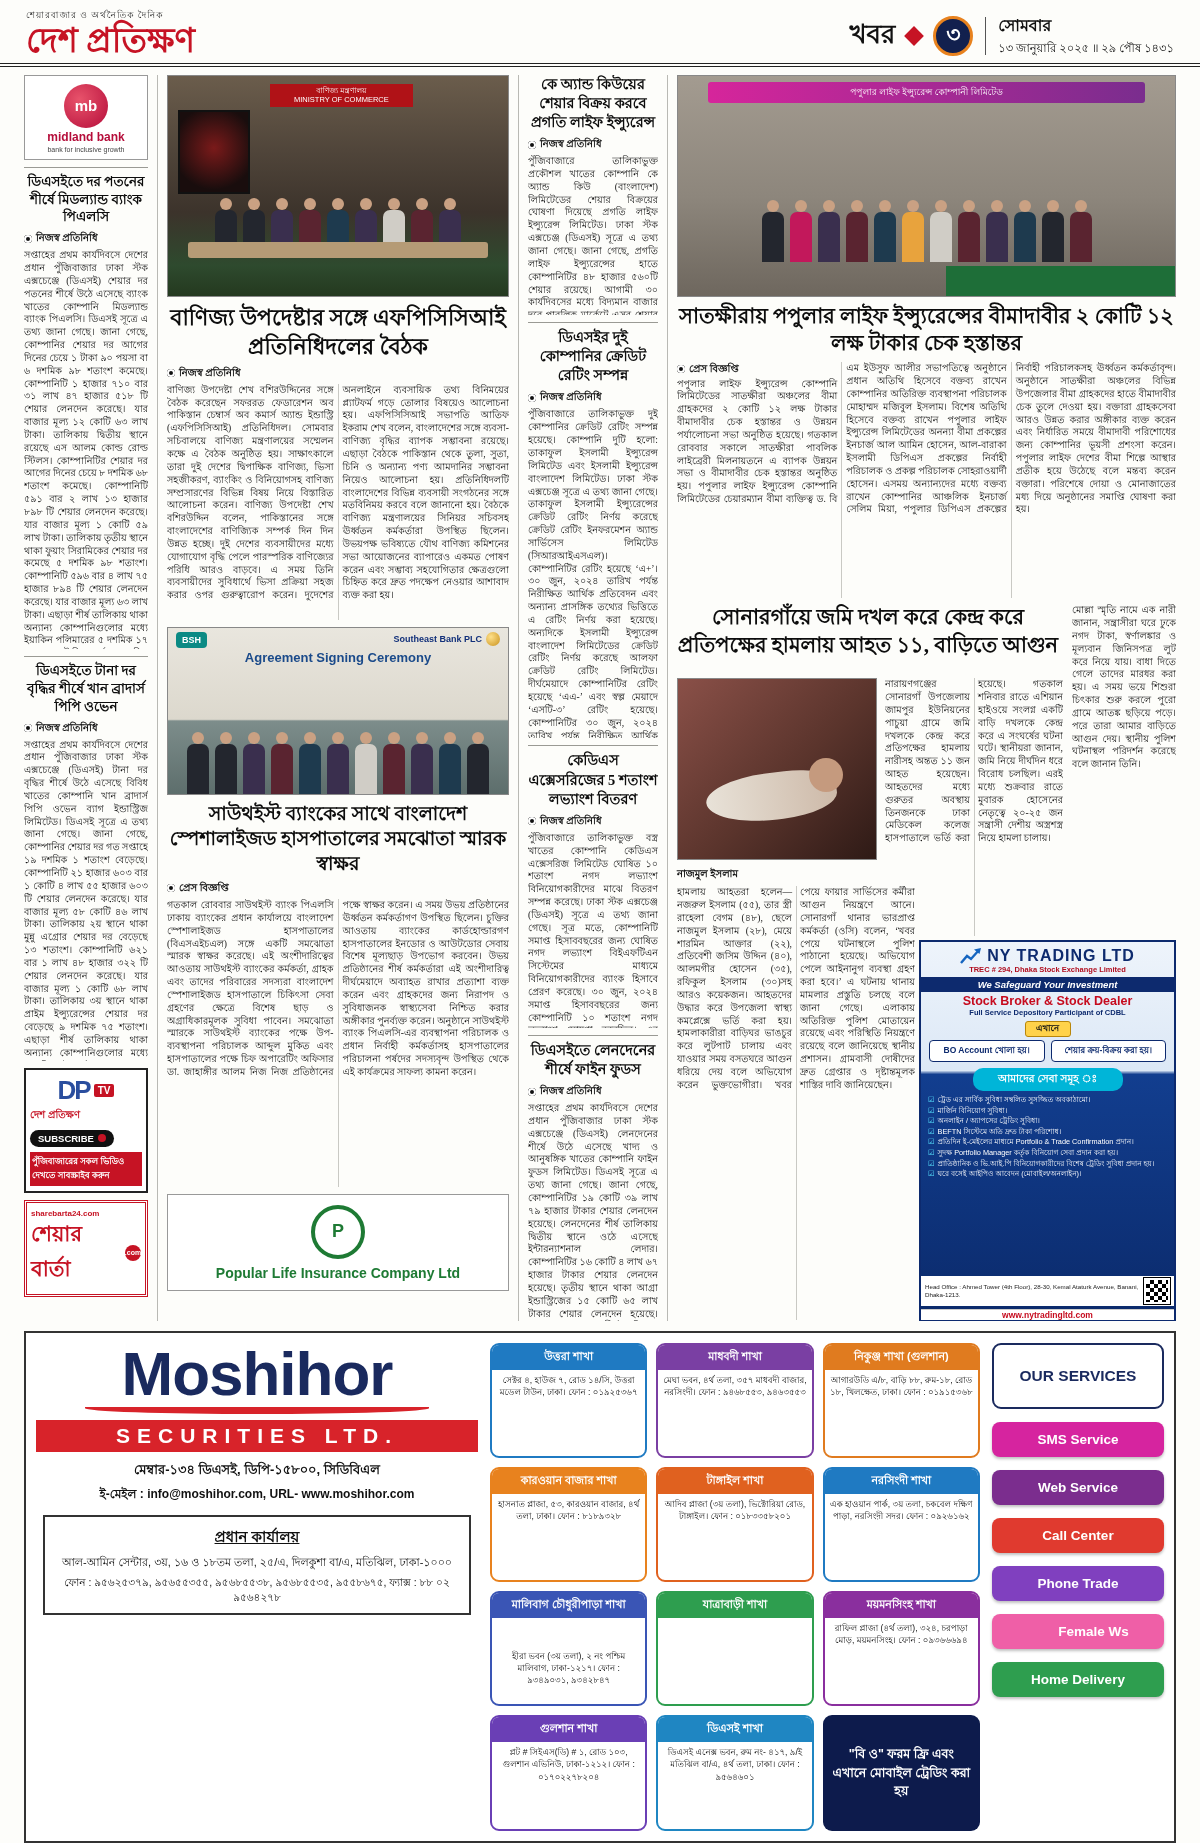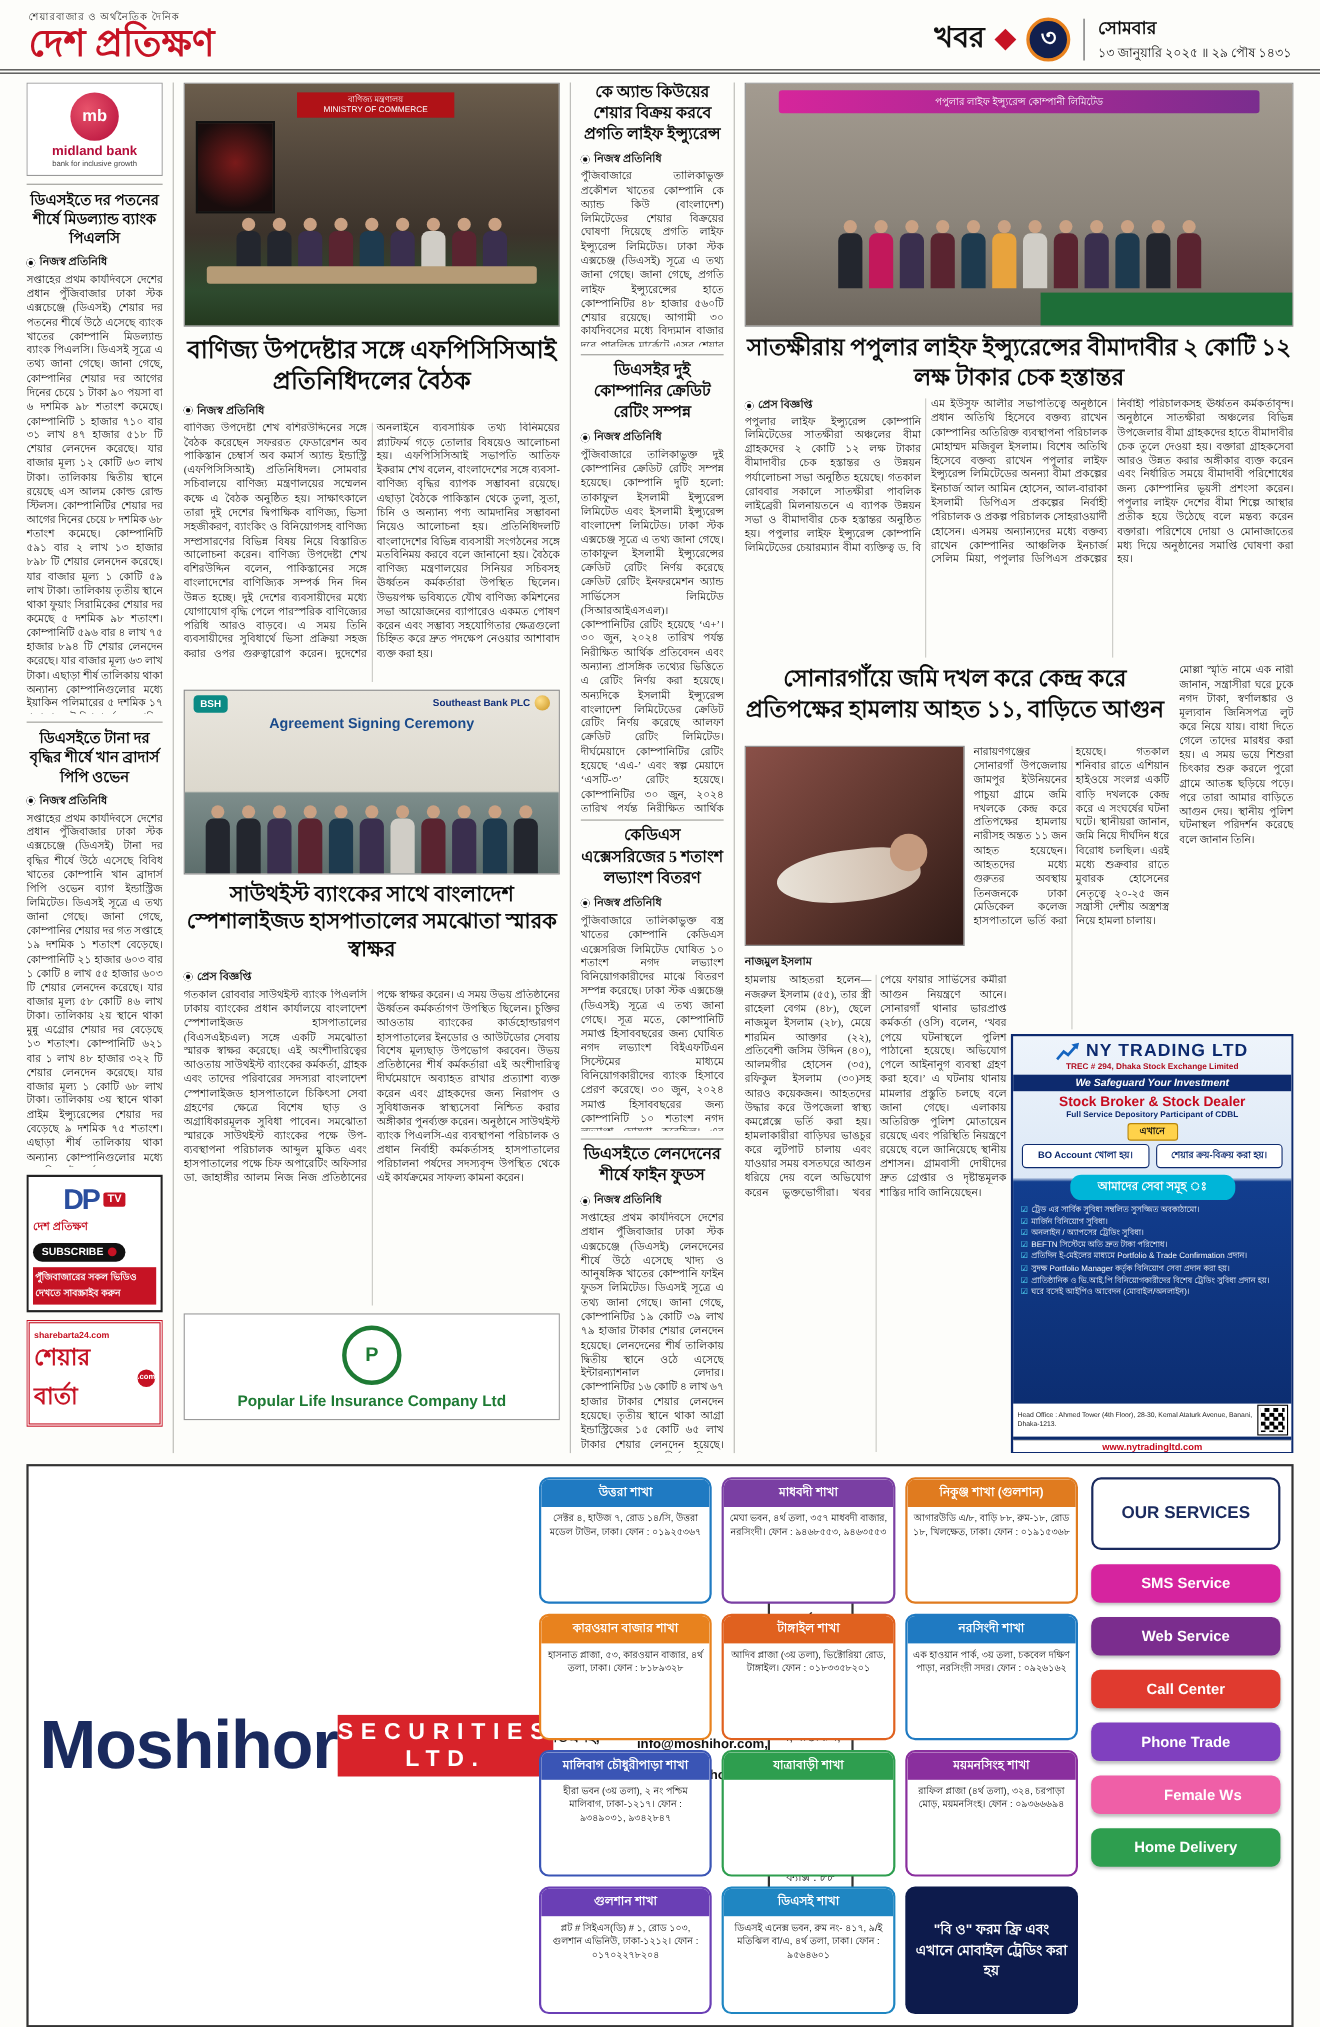--- a/index.html
+++ b/index.html
@@ -121,21 +121,21 @@
   .ny ul{list-style:none;padding:0 7px;color:#fff}
   .ny li{font-size:7.3px;line-height:1.45;display:flex;gap:3px}
   .ny li .ck{color:#57e3ff;flex:0 0 auto}
   .ny .foot{position:absolute;left:0;right:0;bottom:14px;background:#fff;display:flex;align-items:center;gap:4px;padding:2px 4px}
   .ny .addr{font-size:6.2px;color:#222;line-height:1.3;flex:1}
   .ny .qr{width:26px;height:26px;background:repeating-conic-gradient(#000 0% 25%,#fff 0% 50%) 0 0/8px 8px;border:2px solid #fff;outline:1px solid #000;flex:0 0 auto}
   .ny .web{position:absolute;left:0;right:0;bottom:0;text-align:center;background:#fff;color:#c60b1e;font-weight:800;font-size:8.5px;border-top:1px solid #ccc}
 
   
   .mosh{margin:6px 24px 0;border:2px solid #333;background:#fff;padding:10px;display:flex;gap:12px;height:512px;font-family:"Liberation Sans",sans-serif}
-  .mosh-left{width:442px;display:flex;align-items:center}
+  .mosh-left{width:442px;display:flex;flex-direction:column;align-items:center}
   .mosh .brand{font-size:62px;font-weight:800;color:#1a2a5e;line-height:1;letter-spacing:-1px}
   .mosh .swoosh{width:78%;height:7px;background:#d8232a;border-radius:0 0 60% 60%/0 0 100% 100%;margin:2px 0 6px}
   .mosh .secband{width:100%;background:#d8232a;color:#fff;text-align:center;font-weight:800;font-size:21px;letter-spacing:7px;padding:4px 0}
   .mosh .member{font-size:13px;font-weight:800;margin-top:8px}
   .mosh .email{font-size:12px;font-weight:700;margin-top:4px}
   .mosh .office{border:2px solid #333;width:97%;margin-top:10px;padding:8px;text-align:center}
   .mosh .office .t{font-size:15px;font-weight:800;text-decoration:underline}
   .mosh .office .a{font-size:11px;margin-top:5px;line-height:1.45}
   .mosh .office .p{font-size:10.5px;margin-top:4px;line-height:1.45}
   .mosh-mid{flex:1;display:grid;grid-template-columns:repeat(3,1fr);grid-auto-rows:1fr;gap:9px}
@@ -436,21 +436,21 @@
           <div class="branch-body">হাসনাত প্লাজা, ৫৩, কারওয়ান বাজার, ৪র্থ তলা, ঢাকা। ফোন : ৮১৮৯৩২৮</div>
         </div>
       <div class="branch" style="border-color: rgb(224, 97, 31);">
           <div class="branch-head" style="background: rgb(224, 97, 31);">টাঙ্গাইল শাখা</div>
           <div class="branch-body">আদিব প্লাজা (৩য় তলা), ভিক্টোরিয়া রোড, টাঙ্গাইল। ফোন : ০১৮৩৩৫৮২০১</div>
         </div>
       <div class="branch" style="border-color: rgb(31, 122, 194);">
           <div class="branch-head" style="background: rgb(31, 122, 194);">নরসিংদী শাখা</div>
           <div class="branch-body">এক হাওয়ান পার্ক, ৩য় তলা, চকবেল দক্ষিণ পাড়া, নরসিংদ়ী সদর। ফোন : ০৯২৬১৬২</div>
         </div>
-      <div class="branch" style="border-color: rgb(58, 85, 181);">
+      <div class="branch" style="border-color: rgb(58, 85, 181); gap: 28px;">
           <div class="branch-head" style="background: rgb(58, 85, 181);">মালিবাগ চৌধুরীপাড়া শাখা</div>
           <div class="branch-body">হীরা ভবন (৩য় তলা), ২ নং পশ্চিম মালিবাগ, ঢাকা-১২১৭। ফোন : ৯৩৪৯০৩১, ৯৩৪২৮৪৭</div>
         </div>
       <div class="branch" style="border-color: rgb(46, 158, 79);">
           <div class="branch-head" style="background: rgb(46, 158, 79);">যাত্রাবাড়ী শাখা</div>
         </div>
       <div class="branch" style="border-color: rgb(138, 47, 158);">
           <div class="branch-head" style="background: rgb(138, 47, 158);">ময়মনসিংহ শাখা</div>
           <div class="branch-body">রাফিল প্লাজা (৪র্থ তলা), ৩২৪, চরপাড়া মোড়, ময়মনসিংহ। ফোন : ০৯৩৬৬৬৯৪</div>
         </div>

